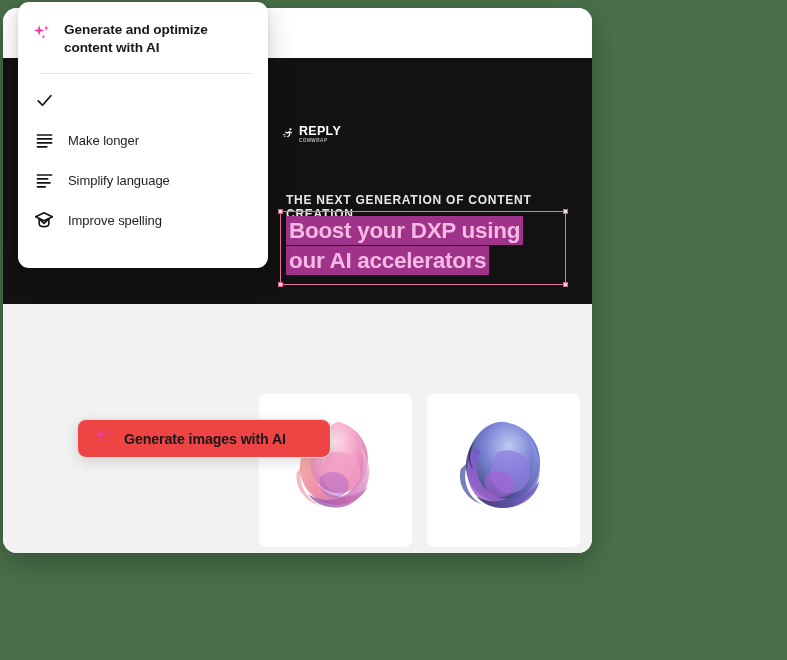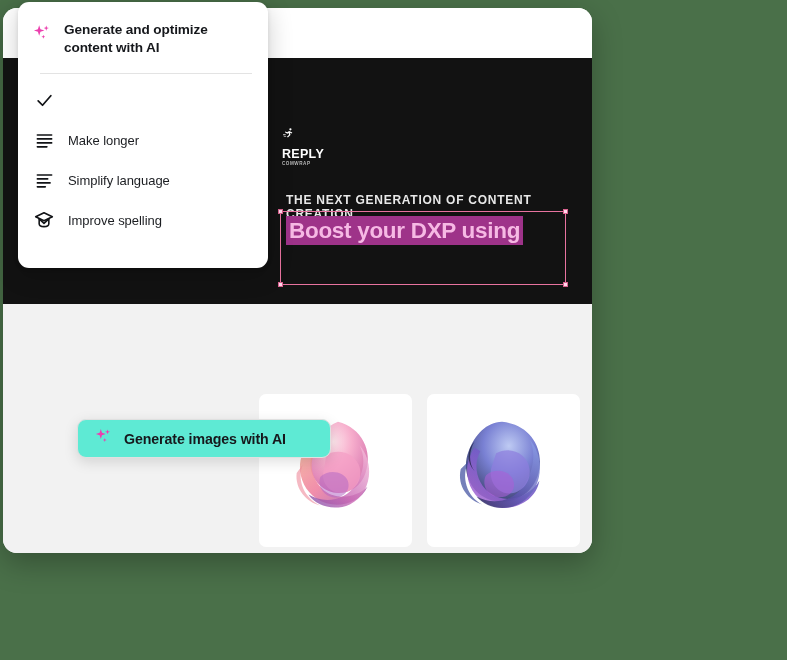--- a/index.html
+++ b/index.html
@@ -49,21 +49,20 @@
     overflow: hidden;
   }
 
   #brand-logo {
     position: absolute;
     left: 279px;
     top: 67px;
     display: flex;
     align-items: flex-start;
     gap: 4px;
-    flex-direction: column;
   }
   #brand-logo .runner-icon { display: block; margin-top: 1px; }
   .brand-text-wrap { display: flex; flex-direction: column; line-height: 1; }
   .brand-name {
     color: #ffffff;
     font-size: 12.5px;
     font-weight: 700;
     letter-spacing: 0.3px;
   }
   .brand-sub {
@@ -215,21 +214,21 @@
     letter-spacing: -0.05px;
   }
 
   
   #generate-images-button {
     position: absolute;
     left: 77px;
     top: 419px;
     width: 254px;
     height: 39px;
-    background: #5eead4;
+    background: #ef4444;
     border: 1px solid #e0e0e0;
     border-radius: 9px;
     display: flex;
     align-items: center;
     gap: 11px;
     padding: 0 16px;
     box-shadow: 0 4px 14px rgba(0,0,0,0.13);
     cursor: pointer;
   }
   #generate-images-button .btn-label {
@@ -267,20 +266,21 @@
 
     <div id="headline-selection">
       <span class="sel-handle tl"></span>
       <span class="sel-handle tr"></span>
       <span class="sel-handle bl"></span>
       <span class="sel-handle br"></span>
     </div>
 
     <div id="hero-headline">
       <span class="hl">Boost your DXP using</span><br>
+      <span class="hl">our AI accelerators</span>
     </div>
   </div>
 
   <div id="content-area">
     <div id="image-grid">
 
       <div class="image-card">
         <svg class="blob" viewBox="0 0 120 120" aria-hidden="true">
           <defs>
             <radialGradient id="pg1" cx="40%" cy="28%" r="72%">

